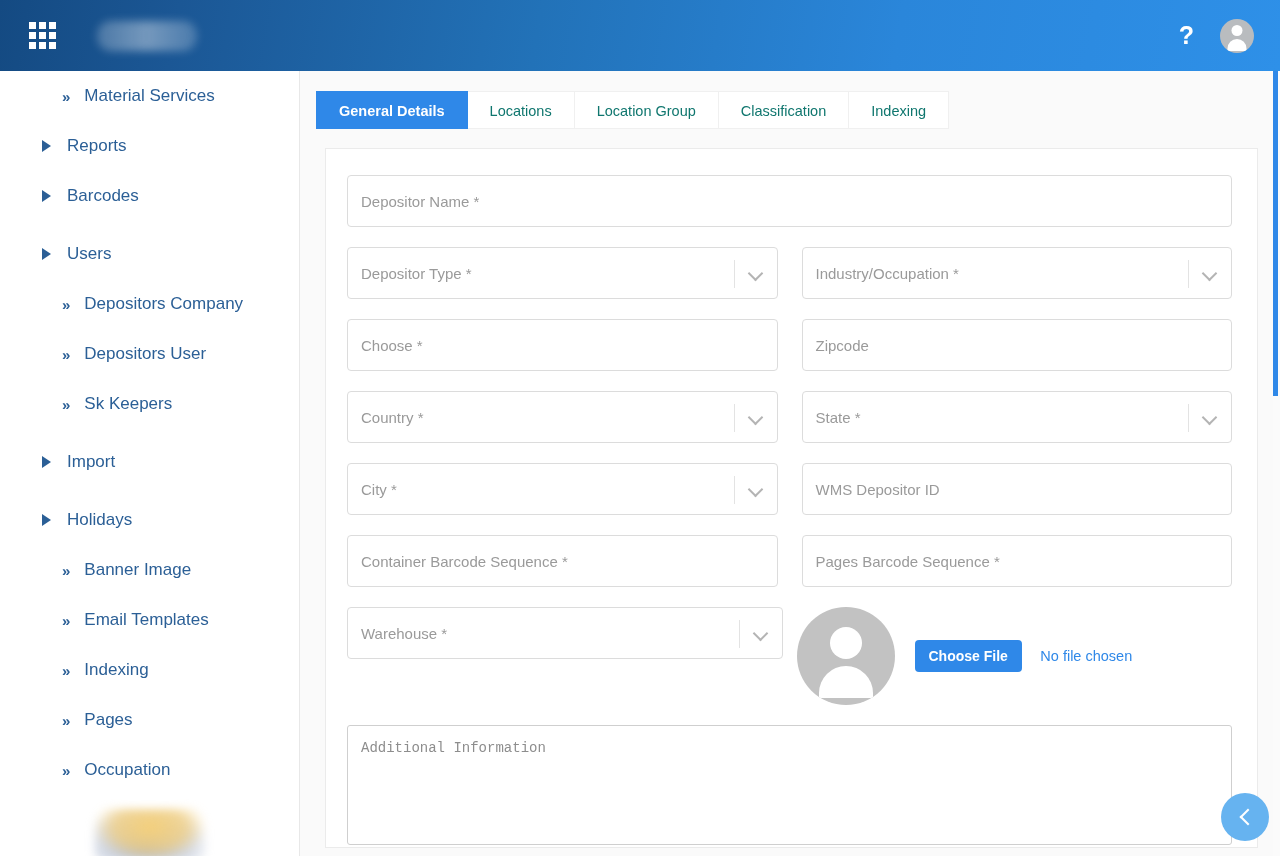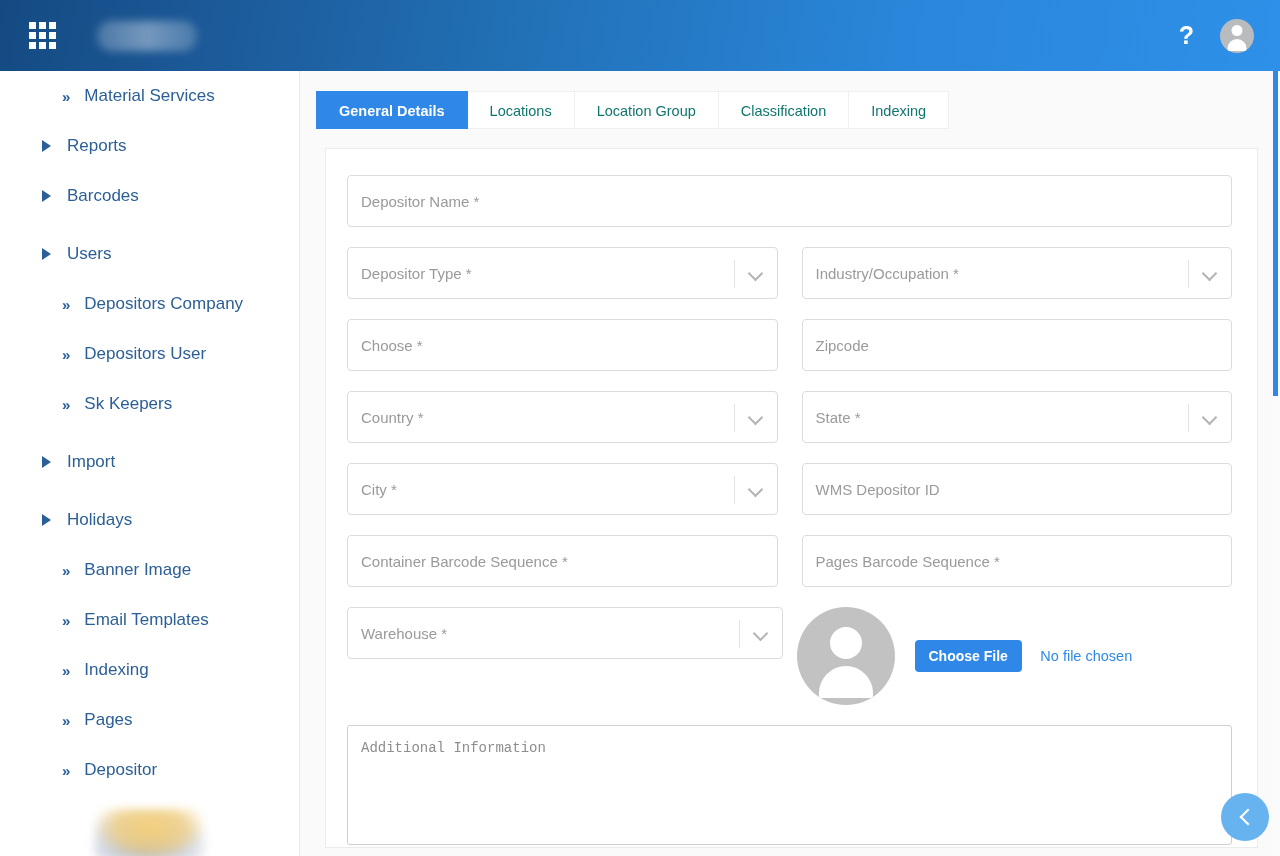--- a/index.html
+++ b/index.html
@@ -303,21 +303,21 @@
       <div class="nav-item child">
         <span class="chev">»</span>
         <span class="nav-label">Indexing</span>
       </div>
       <div class="nav-item child">
         <span class="chev">»</span>
         <span class="nav-label">Pages</span>
       </div>
       <div class="nav-item child">
         <span class="chev">»</span>
-        <span class="nav-label">Depositor</span>
+        <span class="nav-label">Occupation</span>
       </div>
     </div>
   <div class="side-logo"></div>
 </div>
 
 <div class="main">
 
   <div class="tabbar" id="tabbar">
       <div class="tab active">General Details</div>
       <div class="tab">Locations</div>

